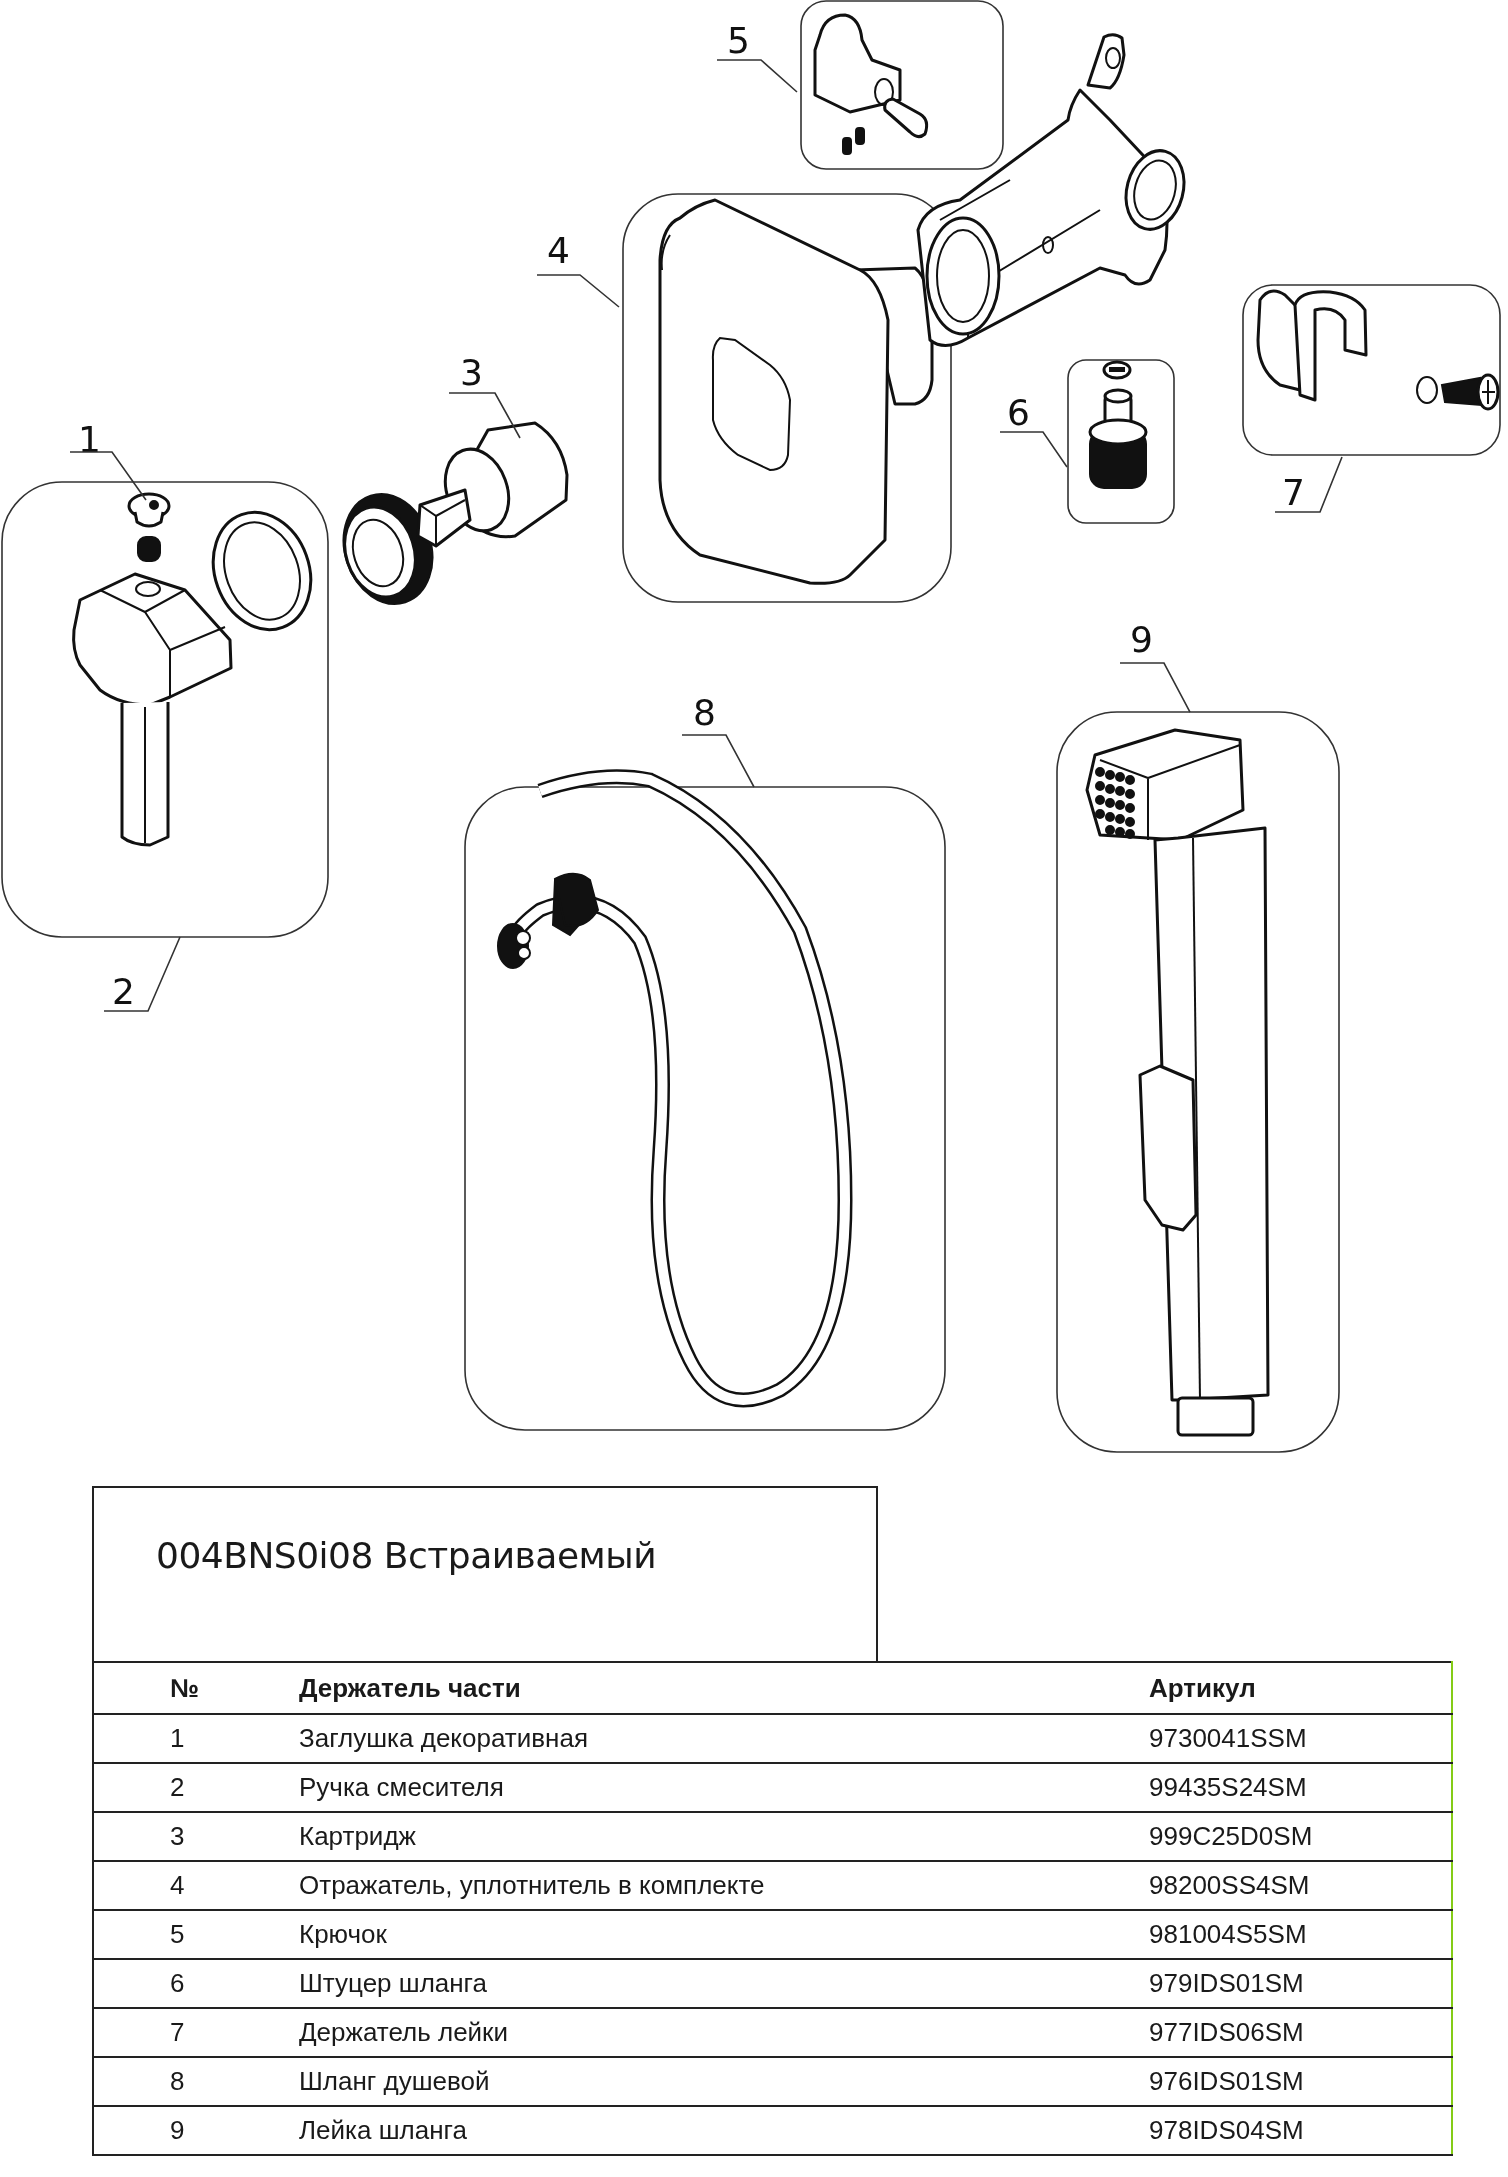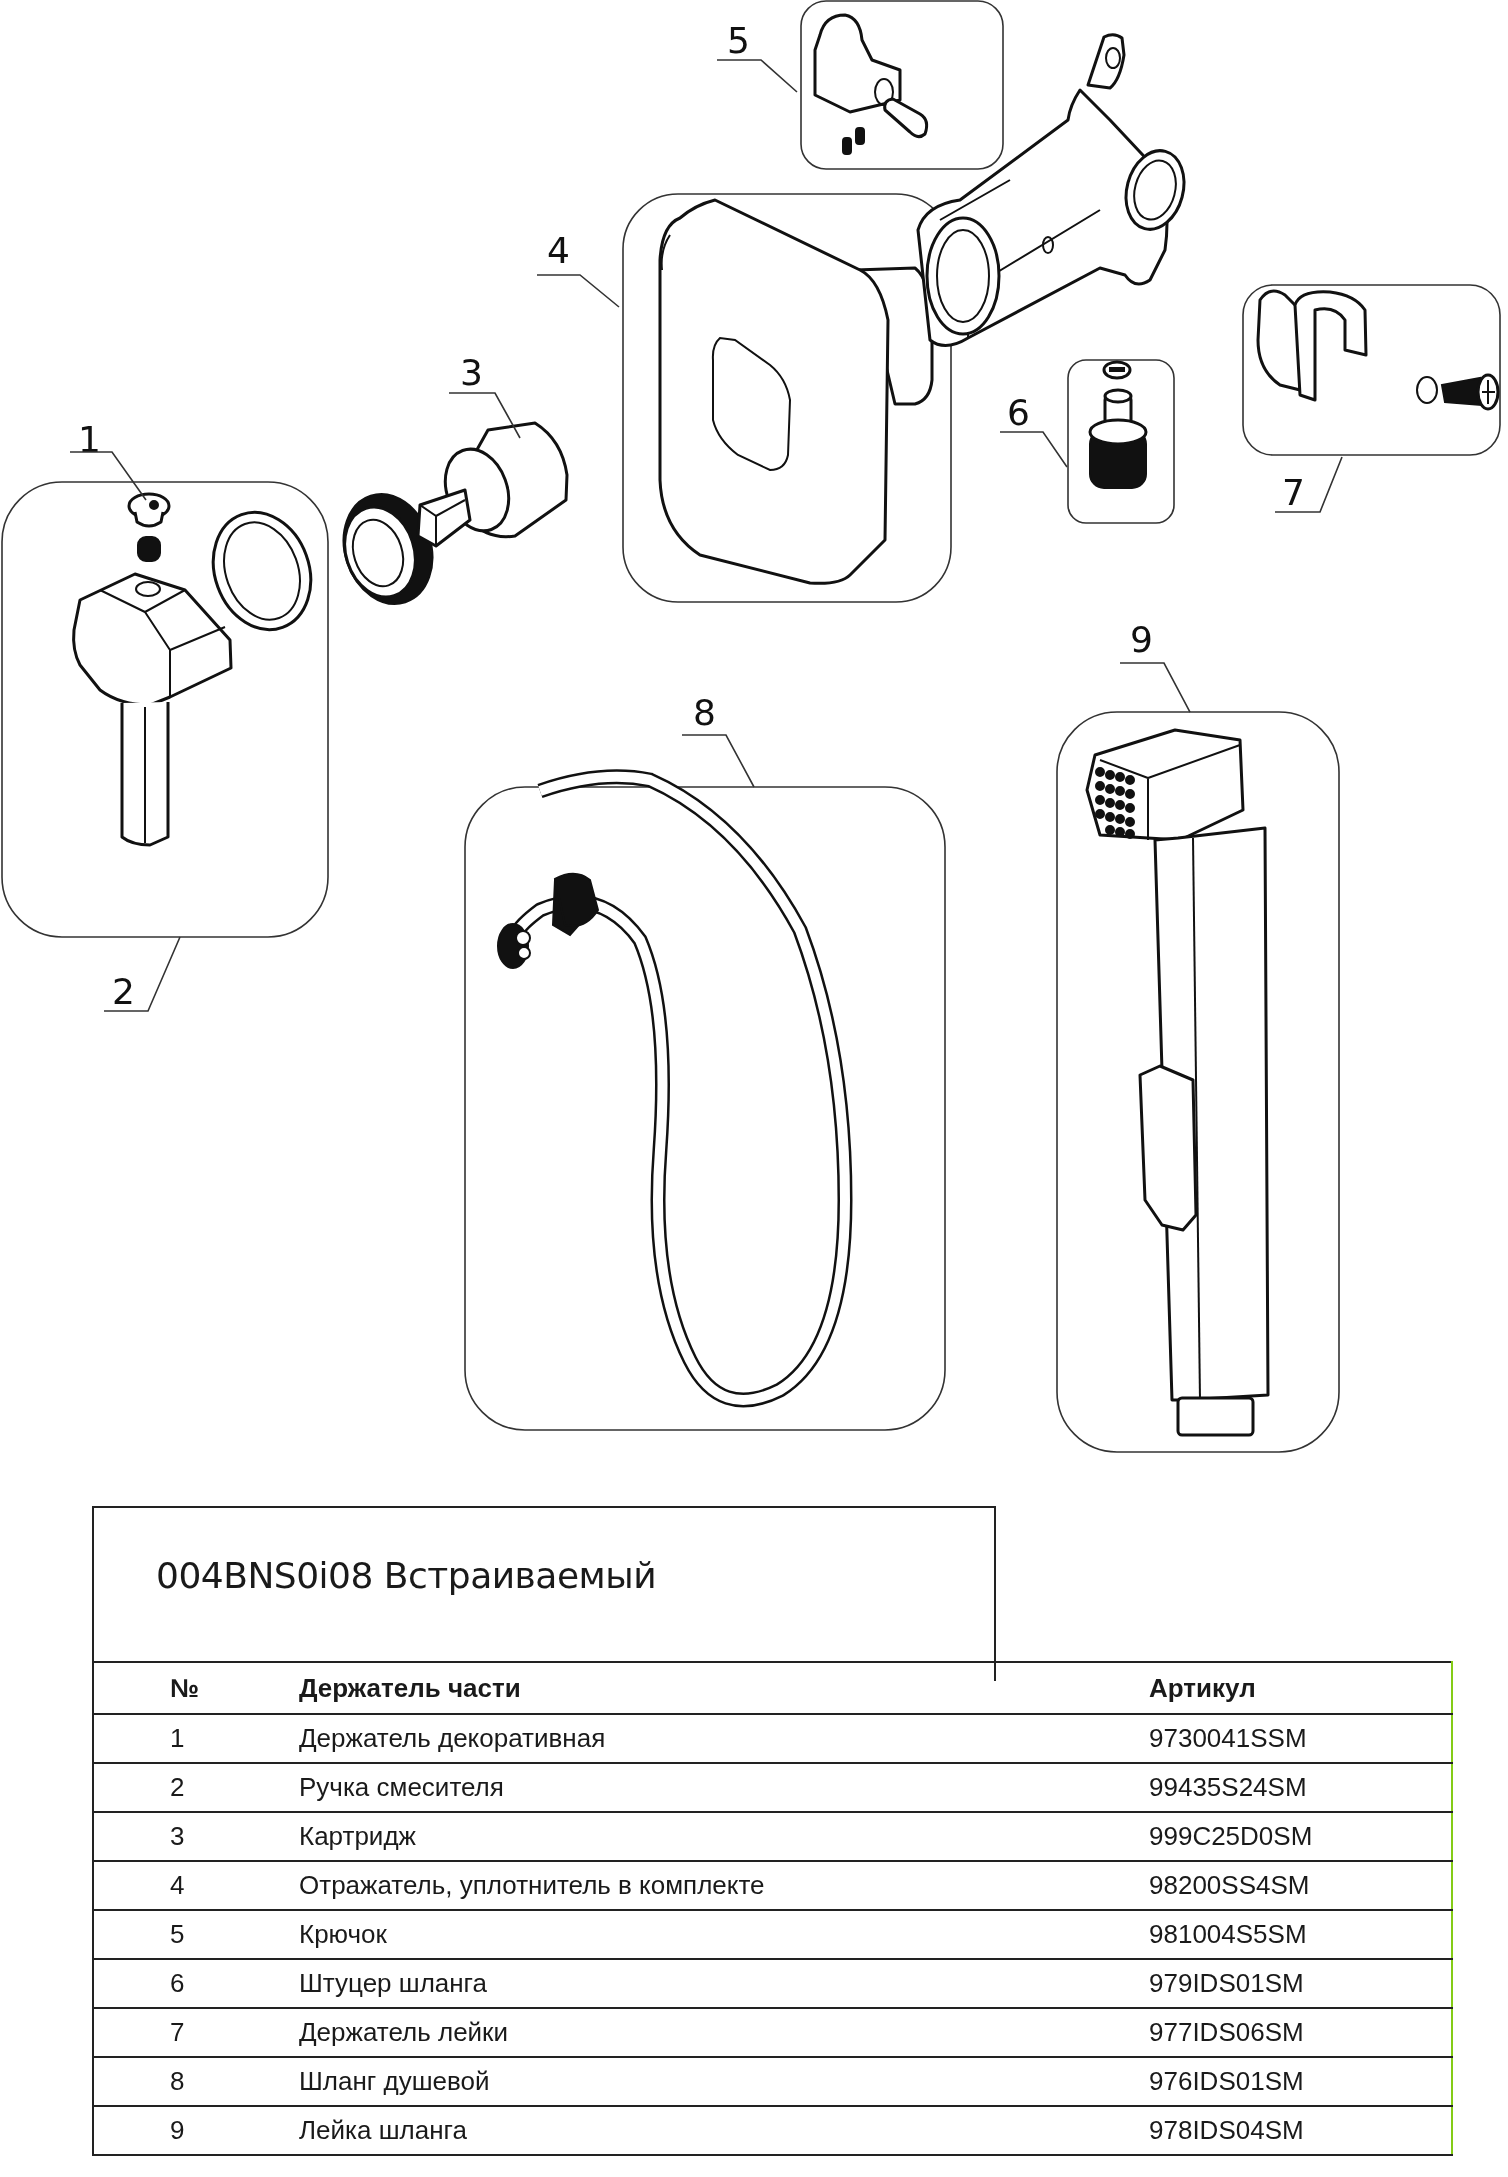--- a/index.html
+++ b/index.html
@@ -6,22 +6,22 @@
   body { width: 1508px; height: 2177px; position: relative; overflow: hidden;
          font-family: "Liberation Sans", "DejaVu Sans", sans-serif; color: #1a1a1a; }
   #diagram { position: absolute; left: 0; top: 0; width: 1508px; height: 1470px; }
   #diagram .frame { fill: none; stroke: #333; stroke-width: 1.6; }
   #diagram .leader { fill: none; stroke: #333; stroke-width: 1.6; }
   #diagram .part { fill: #fff; stroke: #111; stroke-width: 3; stroke-linejoin: round; }
   #diagram .thin { fill: none; stroke: #111; stroke-width: 2; }
   #diagram .dark { fill: #111; stroke: #111; stroke-width: 2; }
   #diagram .callout { font-family: "DejaVu Sans", sans-serif; font-size: 36px; fill: #111; }
 
-  .title-box { position: absolute; left: 92px; top: 1486px; width: 904px; height: 175px;
-               border: 2px solid #222; border-bottom: none; box-sizing: border-box; margin-top: 20px; }
+  .title-box { position: absolute; left: 92px; top: 1486px; width: 786px; height: 175px;
+               border: 2px solid #222; border-bottom: none; box-sizing: border-box; }
   .title-box .t { position: absolute; left: 62px; top: 44px; font-size: 36px; line-height: 48px;
                   font-family: "DejaVu Sans", sans-serif; letter-spacing: -0.5px; }
 
   .parts-table { position: absolute; left: 92px; top: 1661px; width: 1359px;
                  border-collapse: collapse; table-layout: fixed; }
   .parts-table th, .parts-table td { border-top: 2.5px solid #222; border-bottom: 2.5px solid #222;
                  text-align: left; font-size: 26px; padding: 0; height: 47px; vertical-align: middle; }
   .parts-table th { font-weight: bold; height: 50px; }
   .parts-table tr > :first-child { border-left: 2px solid #222; padding-left: 76px; width: 140px; }
   .parts-table tr > :last-child { border-right: 2px solid #84cc16; }
@@ -209,21 +209,21 @@
   <thead>
     <tr>
       <th>№</th>
       <th>Держатель части</th>
       <th>Артикул</th>
     </tr>
   </thead>
   <tbody>
     <tr>
       <td>1</td>
-      <td>Держатель декоративная</td>
+      <td>Заглушка декоративная</td>
       <td>9730041SSM</td>
     </tr>
     <tr>
       <td>2</td>
       <td>Ручка смесителя</td>
       <td>99435S24SM</td>
     </tr>
     <tr>
       <td>3</td>
       <td>Картридж</td>

